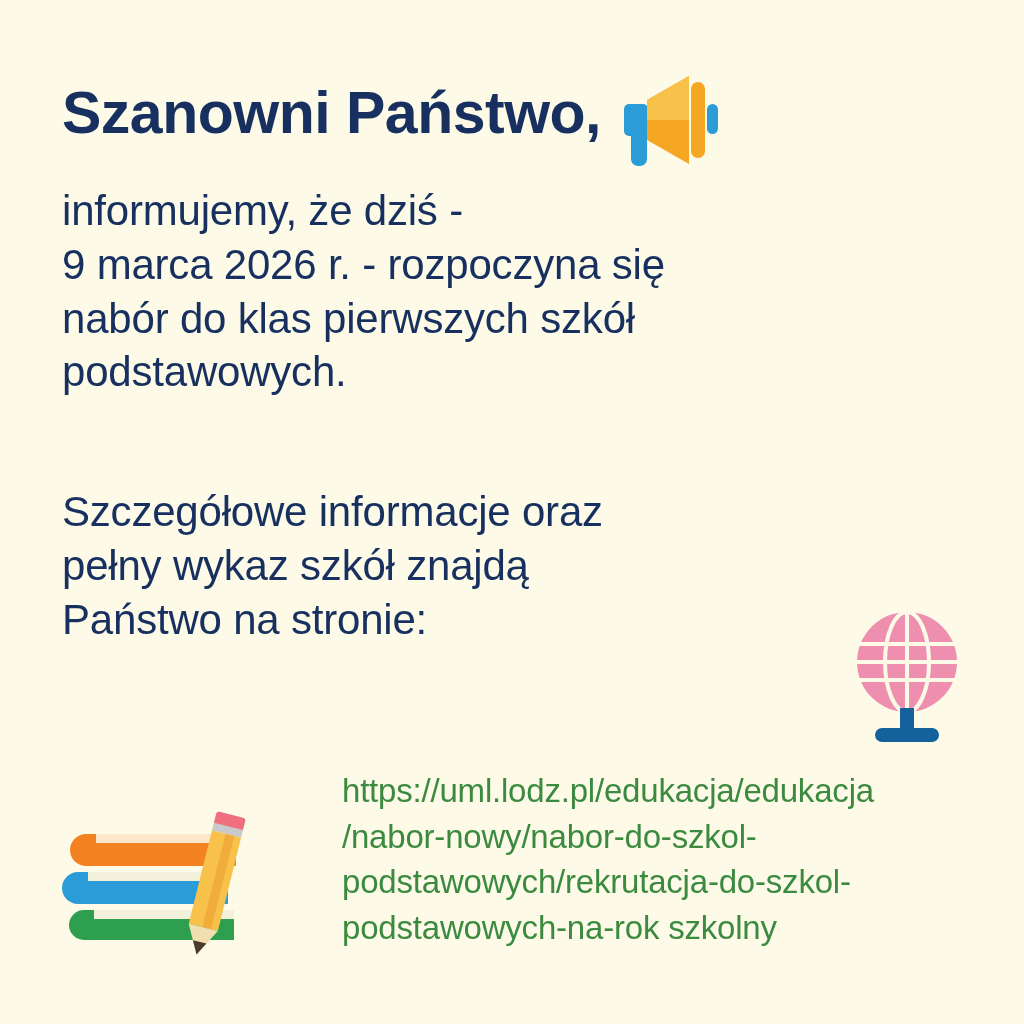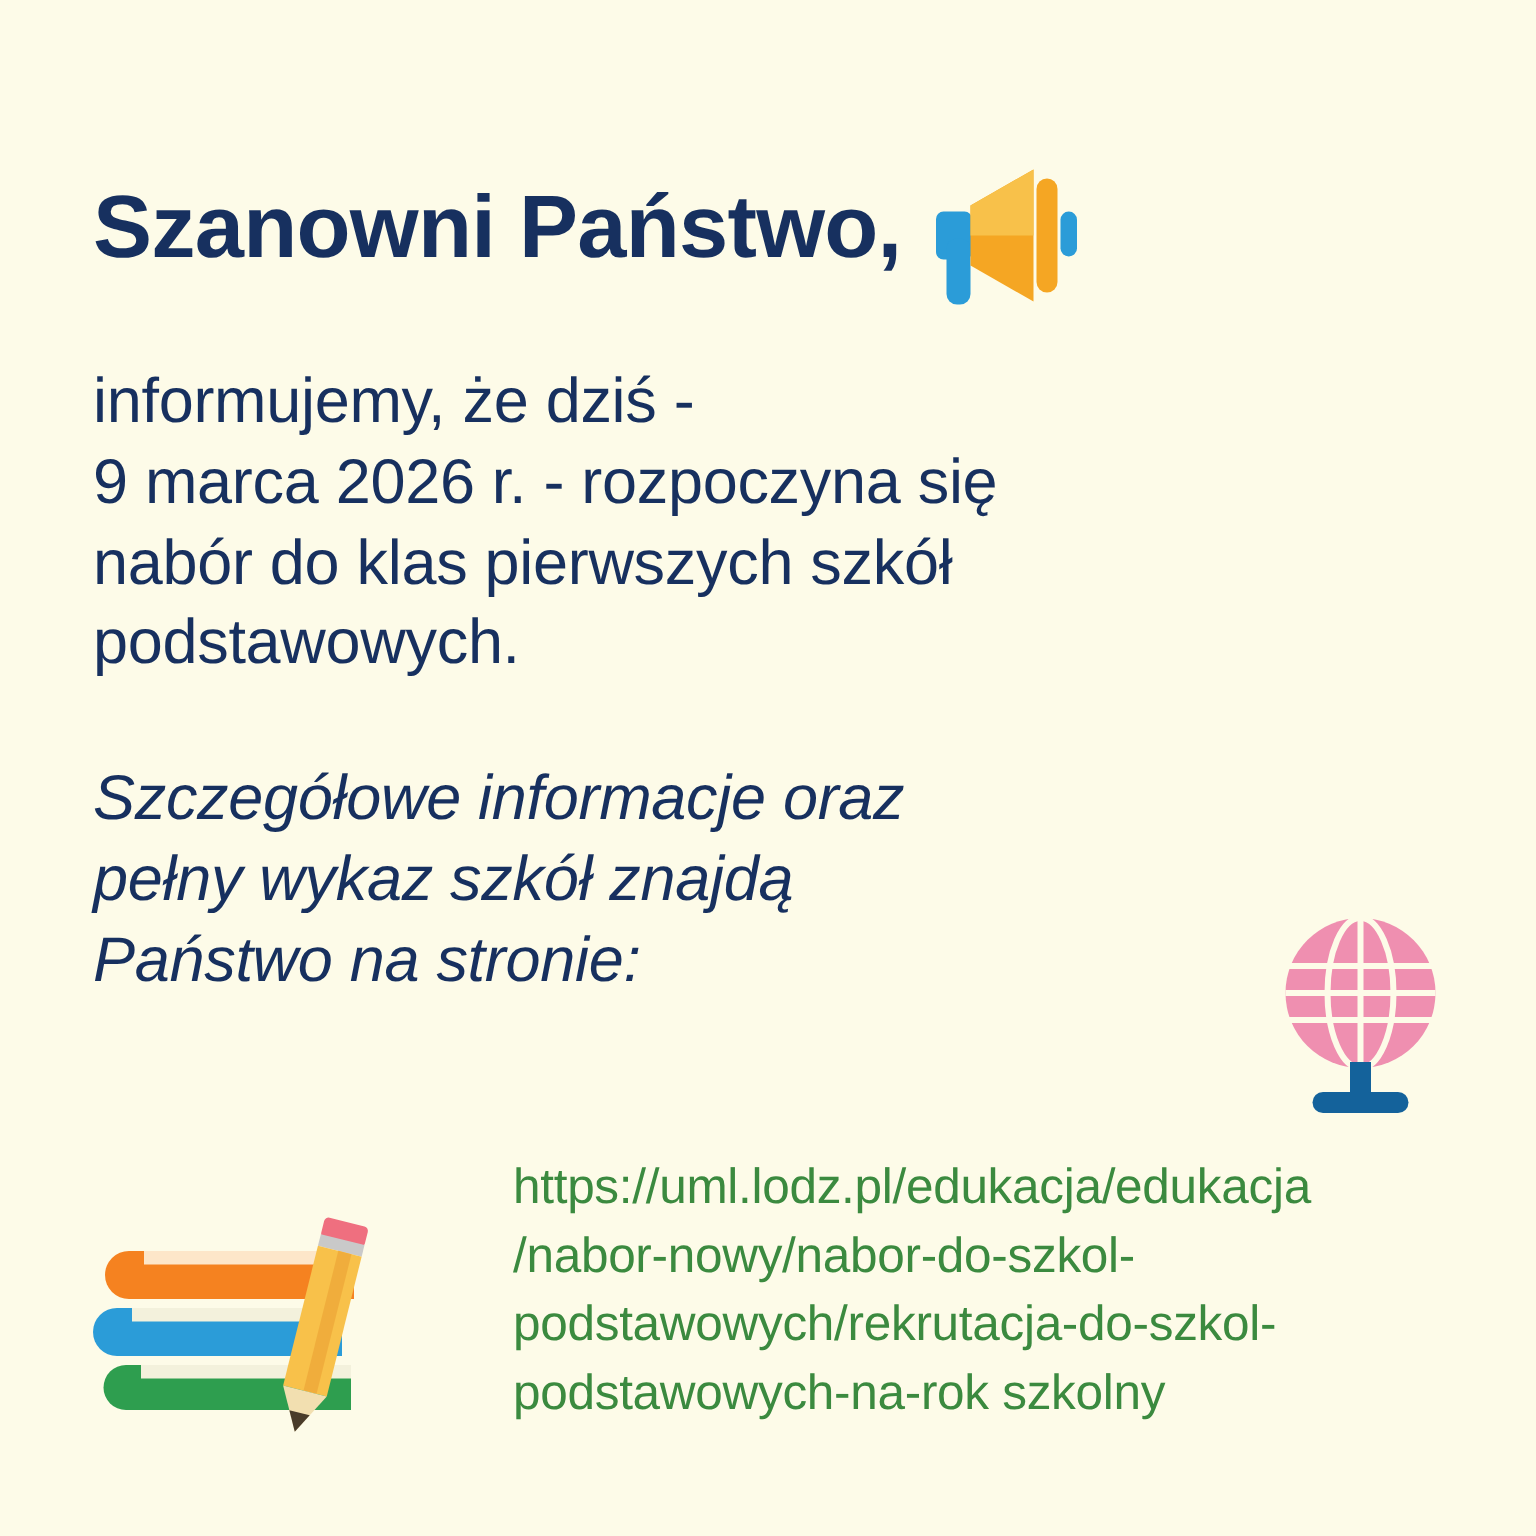--- a/index.html
+++ b/index.html
@@ -14,21 +14,21 @@
     overflow: hidden;
     position: relative;
   }
 
   .poster {
     position: relative;
     width: 1024px;
     height: 1024px;
     background: #fdfbe8;
     box-sizing: border-box;
-    padding: 91px 60px 0 62px;
+    padding: 54px 60px 0 62px;
   }
 
   
   .headline-row {
     display: flex;
     align-items: center;
     gap: 10px;
   }
   .headline {
     font-size: 59px;
@@ -43,26 +43,25 @@
     margin-top: 6px;
   }
 
   
   .para {
     font-size: 42px;
     color: #17305f;
     line-height: 1.28;
     font-weight: 500;
     letter-spacing: -0.2px;
-    margin-top: 28px;
+    margin-top: 10px;
     white-space: pre-line;
   }
   .para.second {
-    margin-top: 50px;
-    font-style: italic;
+    margin-top: 86px;
   }
 
   
   .bottom {
     position: absolute;
     left: 62px;
     right: 40px;
     top: 760px;
     display: flex;
     align-items: flex-start;

